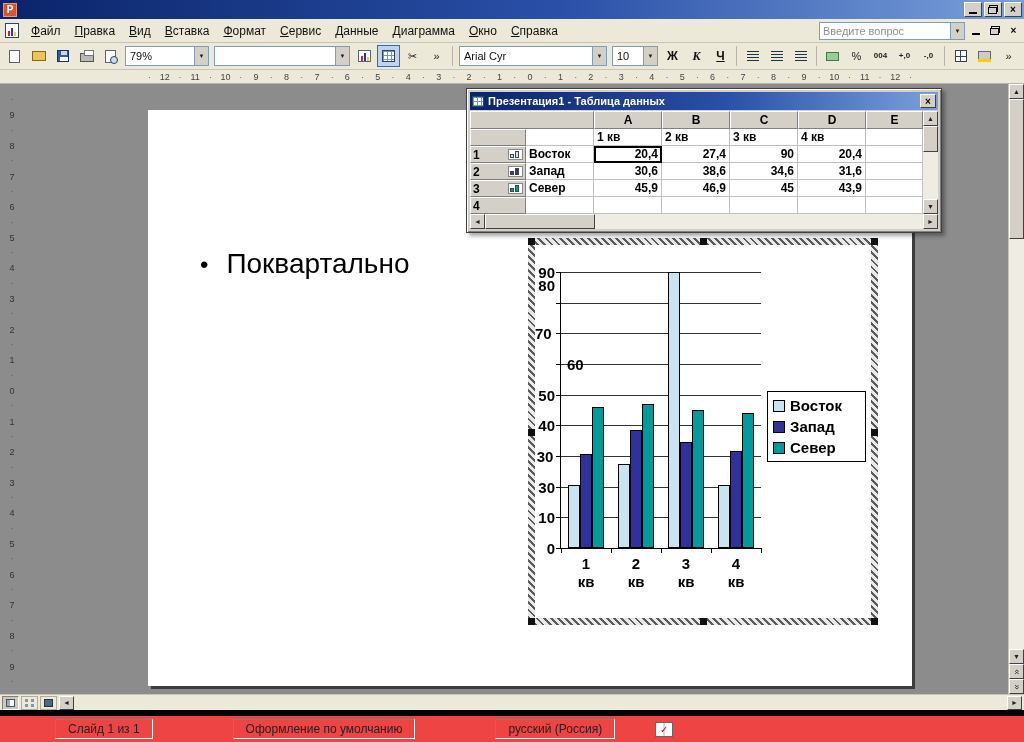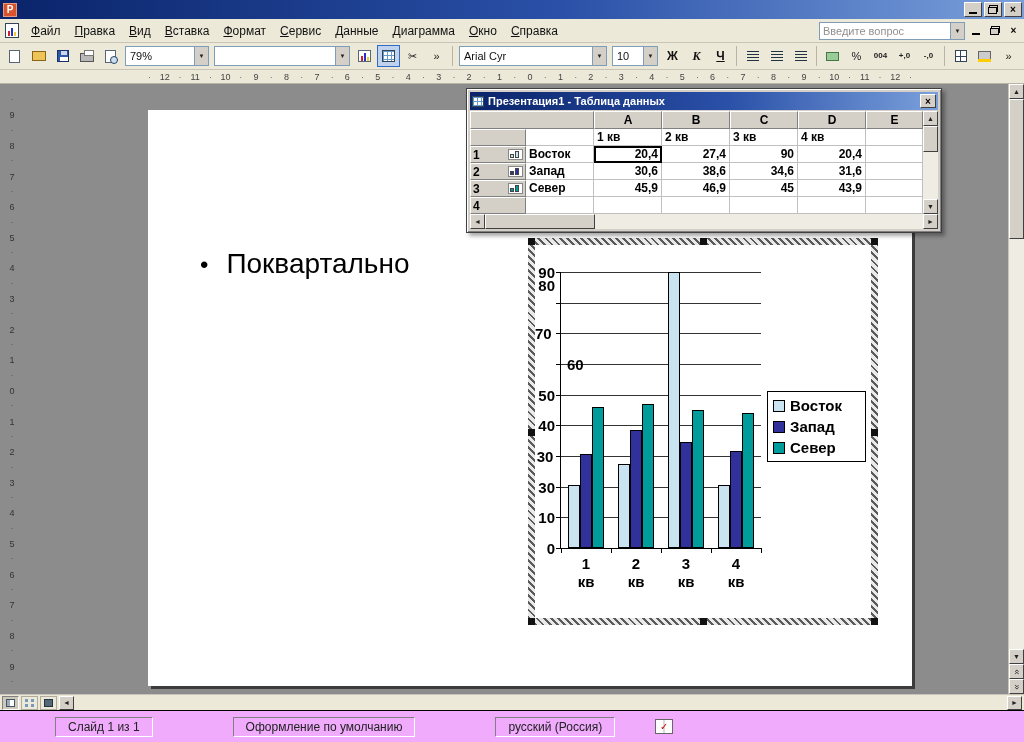--- a/index.html
+++ b/index.html
@@ -146,21 +146,21 @@
 
   
   .bottomstrip{position:absolute;left:0;top:694px;right:0;height:16px;background:#ece9d8;display:flex;
     align-items:center;gap:2px;padding:0 2px;border-top:1px solid #c8c4b8}
   .vwbtn{width:17px;height:14px;background:#ece9d8;border:1px solid #b0ab9c;display:flex;align-items:center;justify-content:center}
   .vwbtn.active{background:#cdc8ba;border-color:#808080 #fff #fff #808080}
   .vw-normal{width:9px;height:8px;border:1px solid #456;background:linear-gradient(90deg,#9ab 0 3px,#fff 3px)}
   .vw-sorter{width:9px;height:8px;background-image:linear-gradient(#79b 0 0),linear-gradient(#79b 0 0),linear-gradient(#79b 0 0),linear-gradient(#79b 0 0);
     background-size:3px 3px;background-position:0 0,6px 0,0 5px,6px 5px;background-repeat:no-repeat}
   .vw-show{width:9px;height:8px;background:#567;border:1px solid #234}
-  .statusbar{position:absolute;left:0;top:710px;right:0;height:32px;background:#f0abfc;border-top:1px solid #000000;
+  .statusbar{position:absolute;left:0;top:710px;right:0;height:32px;background:#ef4444;border-top:6px solid #000000;
     display:flex;align-items:center;font-size:12px;color:#222}
   .spacer1{width:55px}.spacer2{width:80px}.spacer3{width:80px}.spacer4{width:40px}
   .panel{height:20px;display:flex;align-items:center;justify-content:center;padding:0 12px;
     border:1px solid;border-color:#808080 #fff #fff #808080;white-space:nowrap}
   .spellbook{width:18px;height:15px;border:1px solid #666;
     background:linear-gradient(90deg,#fff 46%,#aaa 48% 52%,#fff 54%);
     display:flex;align-items:center;justify-content:center;font-size:10px;color:#c00;font-weight:bold}
 </style>
 </head>
 <body>

